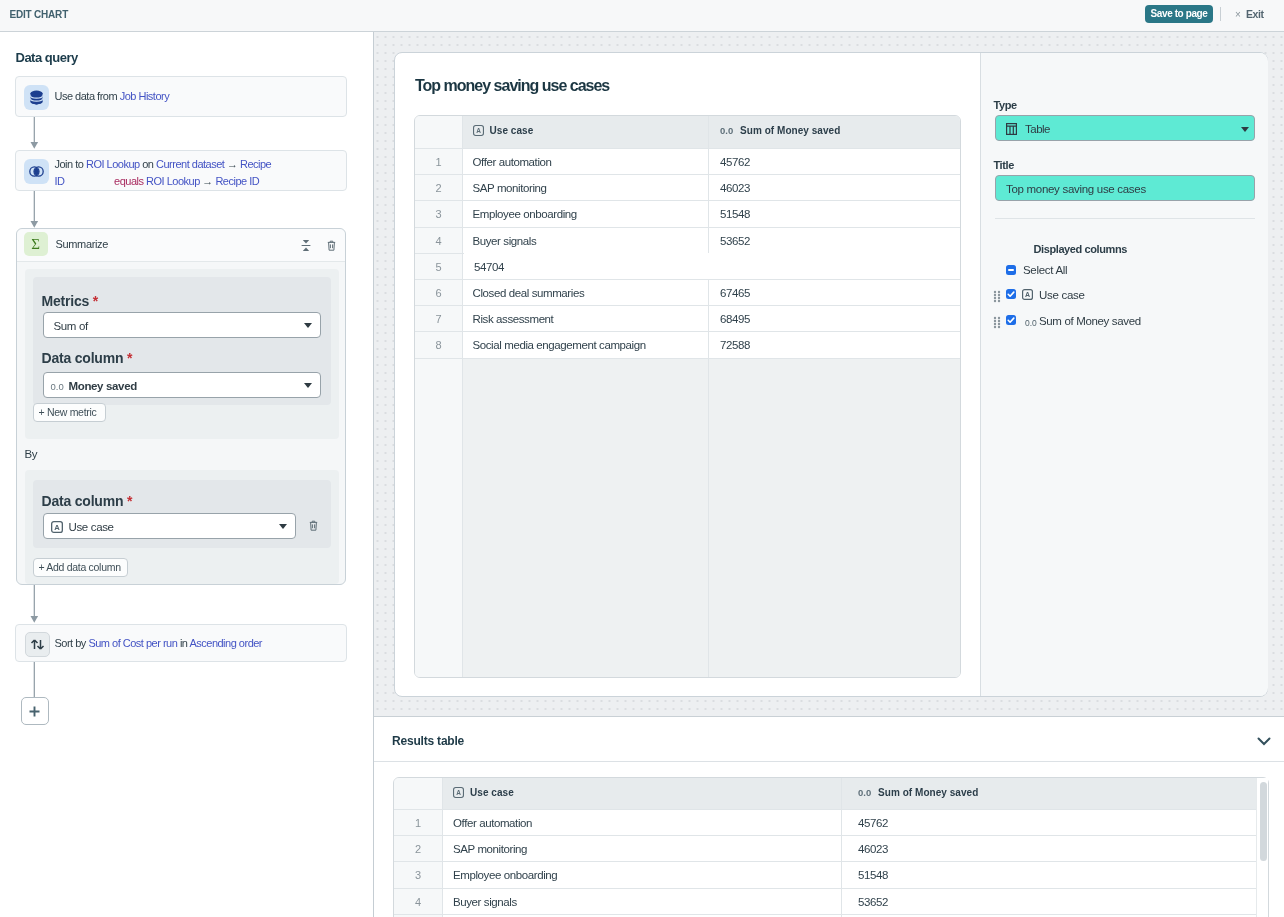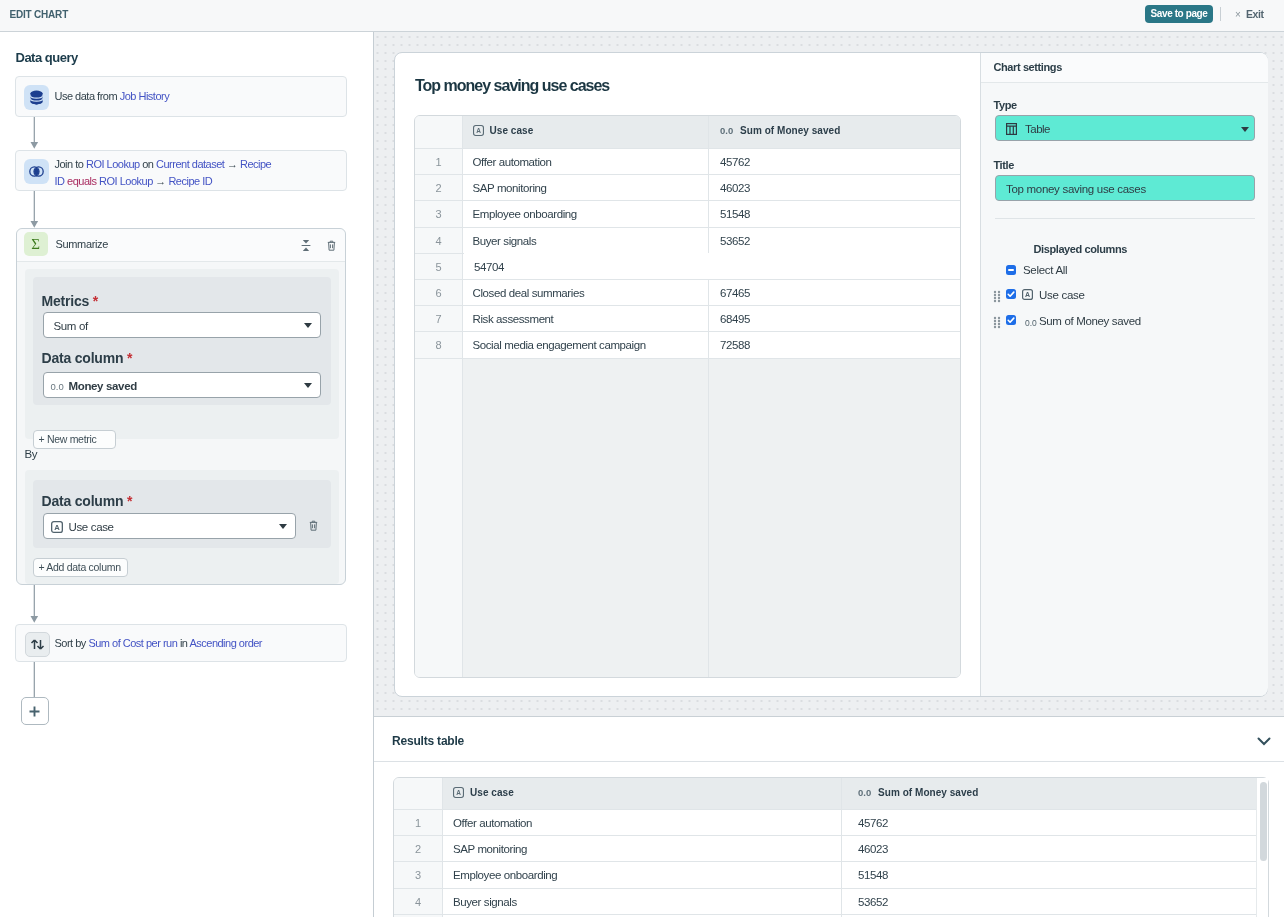--- a/index.html
+++ b/index.html
@@ -15,21 +15,21 @@
 #exitt { position:absolute; left:1246px; top:8px; font-size:10.5px; font-weight:bold; color:#536570; letter-spacing:-0.4px; }
 
 
 #leftpanel { position:absolute; left:0; top:32px; width:374px; height:885px; background:#fff; border-right:1px solid #c5cdd3; z-index:5; }
 #dataquery { position:absolute; left:15.5px; top:18px; font-size:13px; font-weight:bold; color:#1c3c4b; letter-spacing:-0.5px; }
 .qcard { position:absolute; left:15px; width:332px; background:#f9fafb; border:1px solid #dde3e7; border-radius:4px; }
 .qicon { position:absolute; left:8px; top:7px; width:25px; height:25px; border-radius:6px; }
 .qicon.blue { background:#cfe2f6; }
 .qtext { position:absolute; left:38.5px; font-size:11px; letter-spacing:-0.5px; color:#33424b; }
 a.lnk { color:#4353c4; text-decoration:none; }
-.eq { color:#a92c60; }
+.eq { color:#a92c60;margin-left:47px; }
 
 .connector { position:absolute; width:40px; z-index:1; }
 
 
 #sumcard { position:absolute; left:15.5px; top:196px; width:330px; height:357px; background:#f5f7f8; border:1px solid #c8d1d7; border-radius:6px; }
 #sumhead { position:absolute; left:0; top:0; width:100%; height:33px; background:#fafbfc; border-bottom:1px solid #e3e8ea; border-radius:6px 6px 0 0; }
 #sigicon { position:absolute; left:7px; top:3px; width:24px; height:24px; background:#def0d3; border-radius:5px; }
 #sumtitle { position:absolute; left:39px; top:8.5px; font-size:11px; letter-spacing:-0.35px; color:#2e3e47; }
 .sectionA { position:absolute; left:8px; width:314px; background:#ecf0f1; border-radius:4px; }
 .panelIn { position:absolute; left:8px; width:298px; background:#e3e7ea; border-radius:4px; }
@@ -153,21 +153,21 @@
           <div class="stext">Sum of</div>
             <div class="caret"></div>
         </div>
         <div class="flabel" style="left:9px; top:73px;">Data column<span class="req"> *</span></div>
         <div class="fselect" style="left:10px; top:94.5px;">
           <div class="stext" style="left:25px;font-weight:bold;">Money saved</div>
           <div class="stext" style="left:7px; color:#6a7880; font-size:9.5px; top:8px; letter-spacing:0;">0.0</div>
           <div class="caret"></div>
         </div>
       </div>
-      <div class="obtn" style="left:8.5px; top:161px; width:83px; height:19px; line-height:17px;">+ New metric</div>
+      <div class="obtn" style="left:8.5px; top:134px; width:73px; height:19px; line-height:17px;">+ New metric</div>
     </div>
     <div style="position:absolute; left:8px; top:219px; font-size:11.5px; letter-spacing:-0.3px; color:#2e3e47;">By</div>
     <div class="sectionA" style="top:241px; height:114px;">
       <div class="panelIn" style="top:10px; height:68px;">
         <div class="flabel" style="left:9px; top:13px;">Data column<span class="req"> *</span></div>
         <div class="fselect" style="left:10px; top:32.5px; width:253px;">
           <div class="stext" style="left:25px;">Use case</div>
           <svg style="position:absolute; left:7px; top:7px;" width="12" height="12" viewBox="0 0 11 11">
               <rect x="0.6" y="0.6" width="9.8" height="9.8" rx="2" fill="none" stroke="#52636d" stroke-width="1.2"></rect>
               <text x="5.5" y="8" font-size="7" font-weight="bold" fill="#52636d" text-anchor="middle" font-family="Liberation Sans">A</text>
@@ -268,23 +268,20 @@
         <div class="csum" style="line-height:26px;">72588</div>
       </div>
       <div class="trow" style="height:320px; background:#eef1f2;">
         <div class="cnum"></div>
         <div class="cuse" style="background:#eef1f2;"></div>
         <div class="csum" style="background:#eef1f2;"></div>
       </div>
       <div style="position:absolute; left:49px; top:136.8px; width:497px; height:1.2px; background:#fff;"></div>
     </div>
   <div id="rpanel">
-    <div id="rphead">
-        <div class="rlabel" style="top:8px;">Chart settings</div>
-      </div>
     <div class="rlabel" style="top:46px;">Type</div>
     <div class="rfield" style="top:62px;">
       <svg style="position:absolute; left:10px; top:7px;" width="11" height="12" viewBox="0 0 11 12">
           <g fill="none" stroke="#2e3b42" stroke-width="1.2">
             <rect x="0.6" y="0.6" width="9.8" height="10.8"></rect>
             <path d="M0.6 3.2 h9.8 M4 3.2 v8.2 M7.3 3.2 v8.2"></path>
           </g>
         </svg>
       <div style="position:absolute; left:29px; top:7px; font-size:11.5px; letter-spacing:-0.5px; color:#2f3c44;">Table</div>
       <div class="caret"></div>

